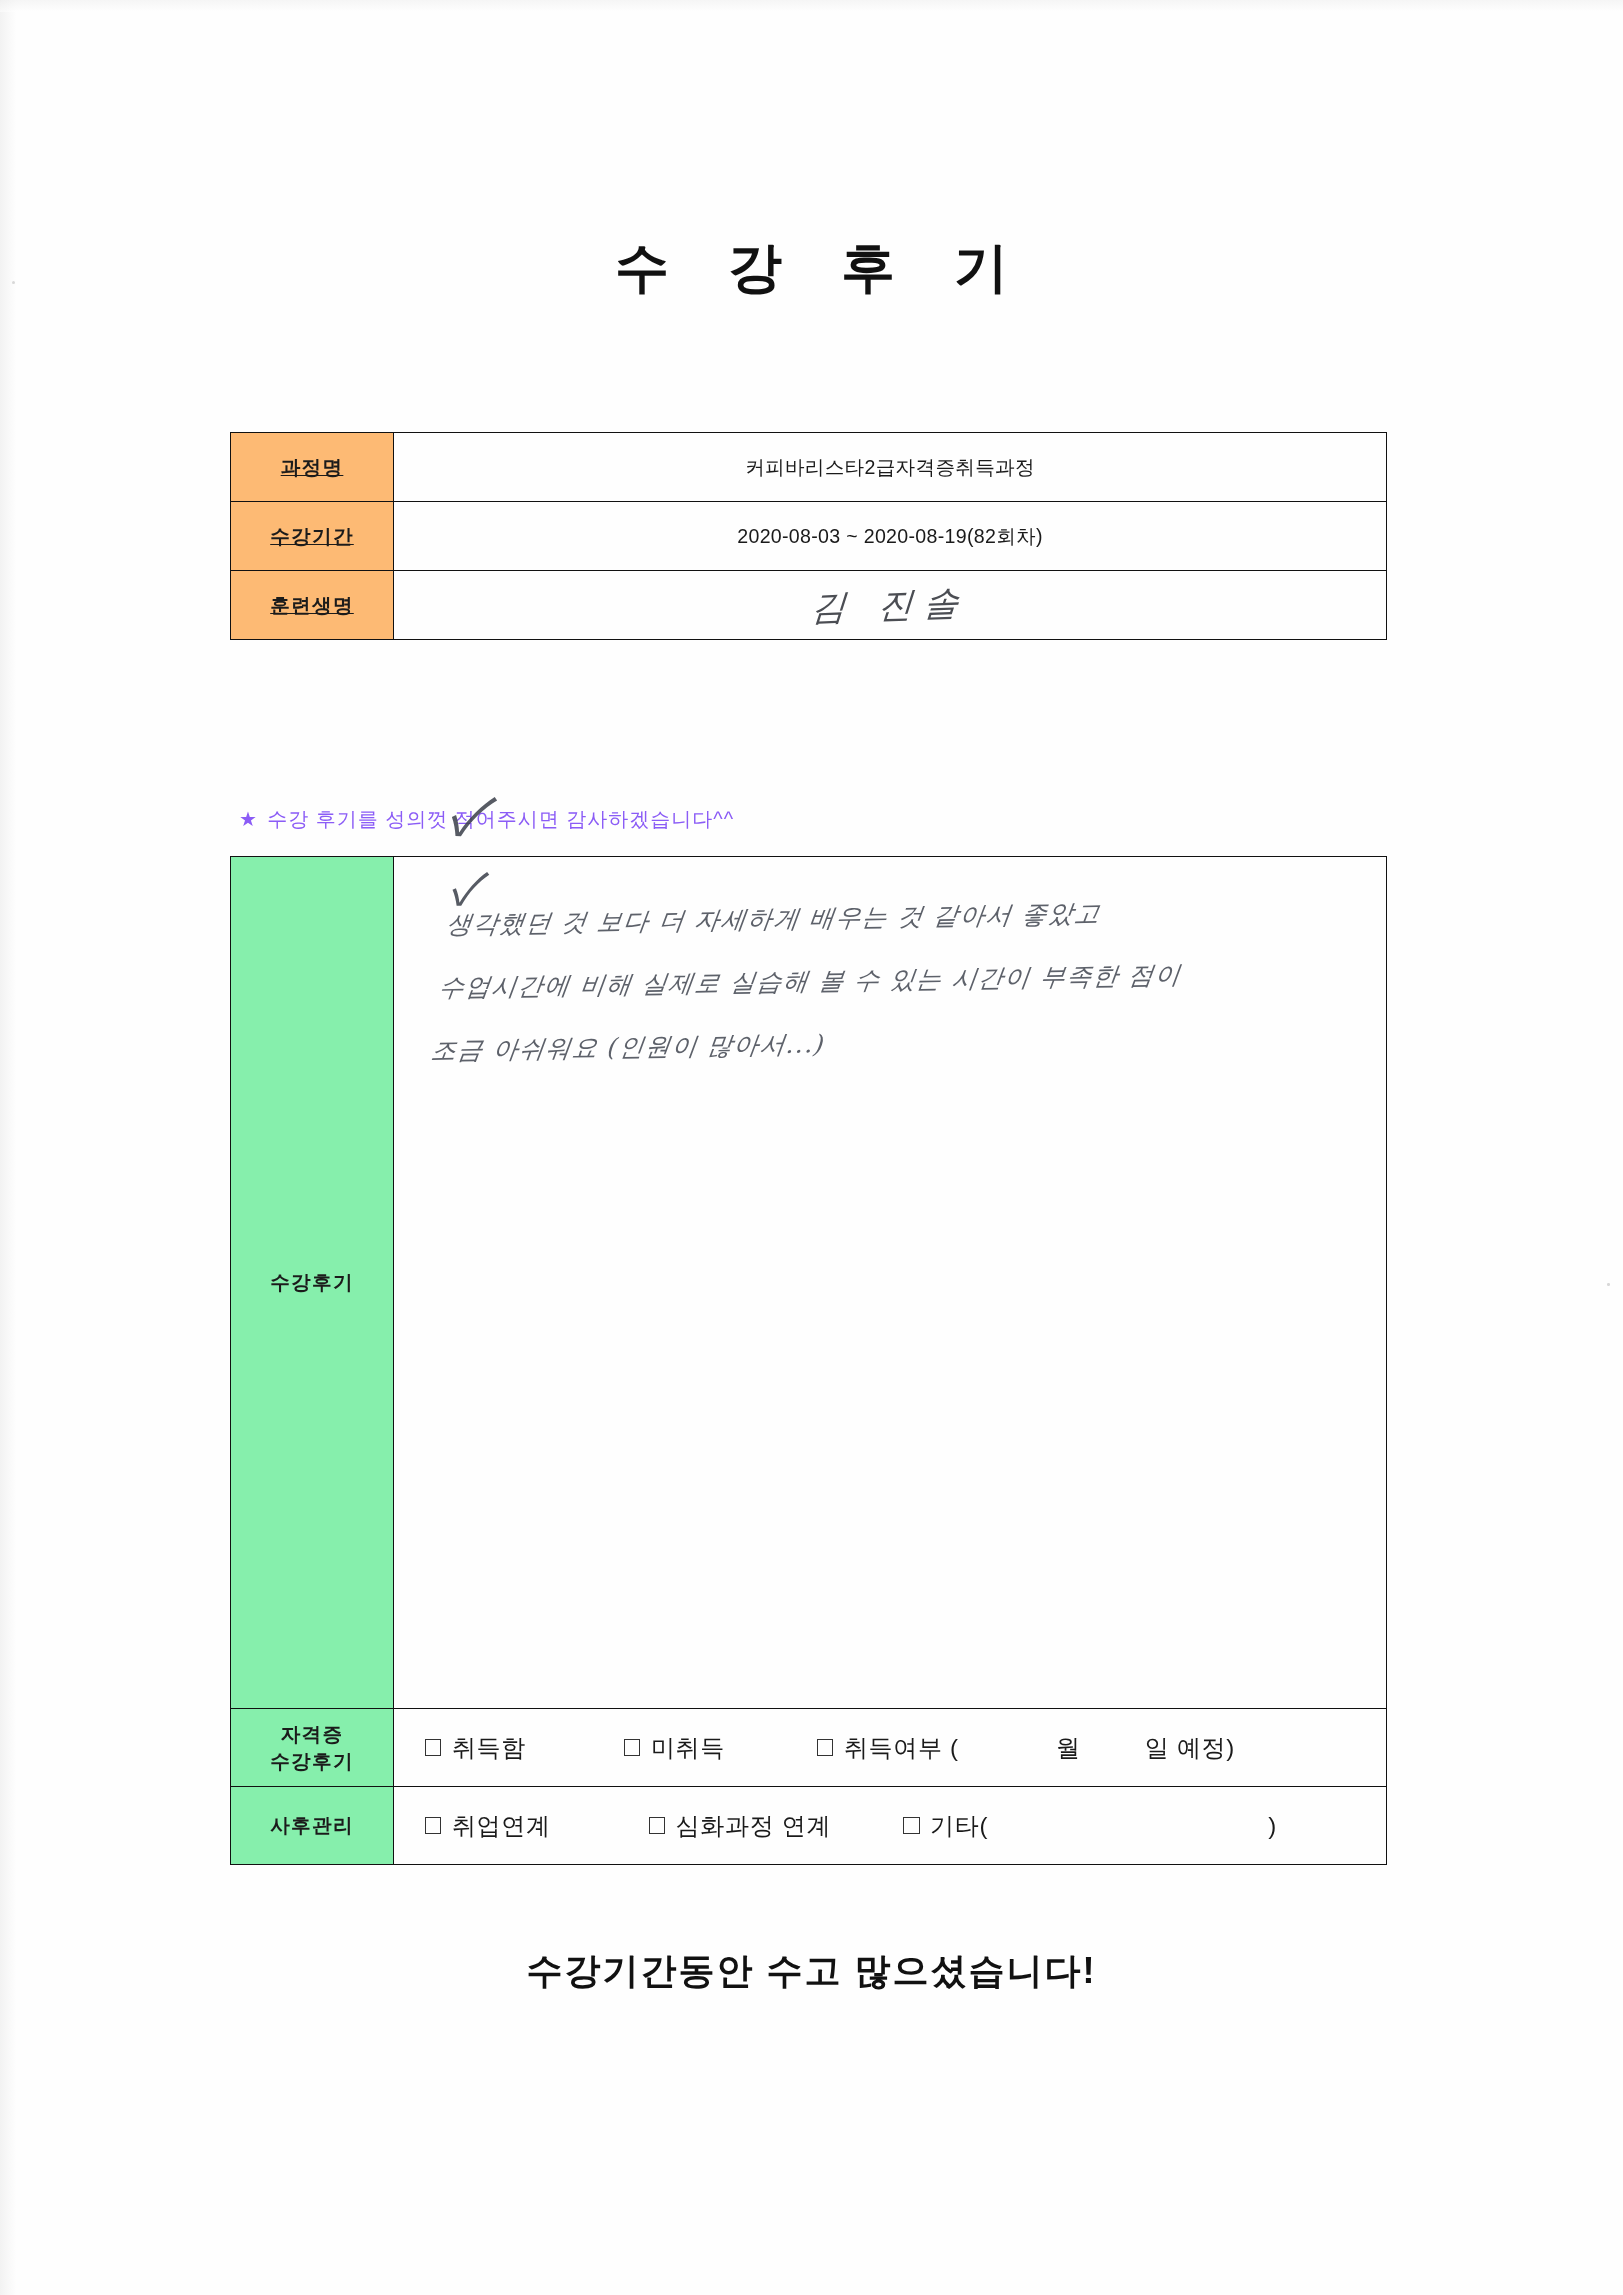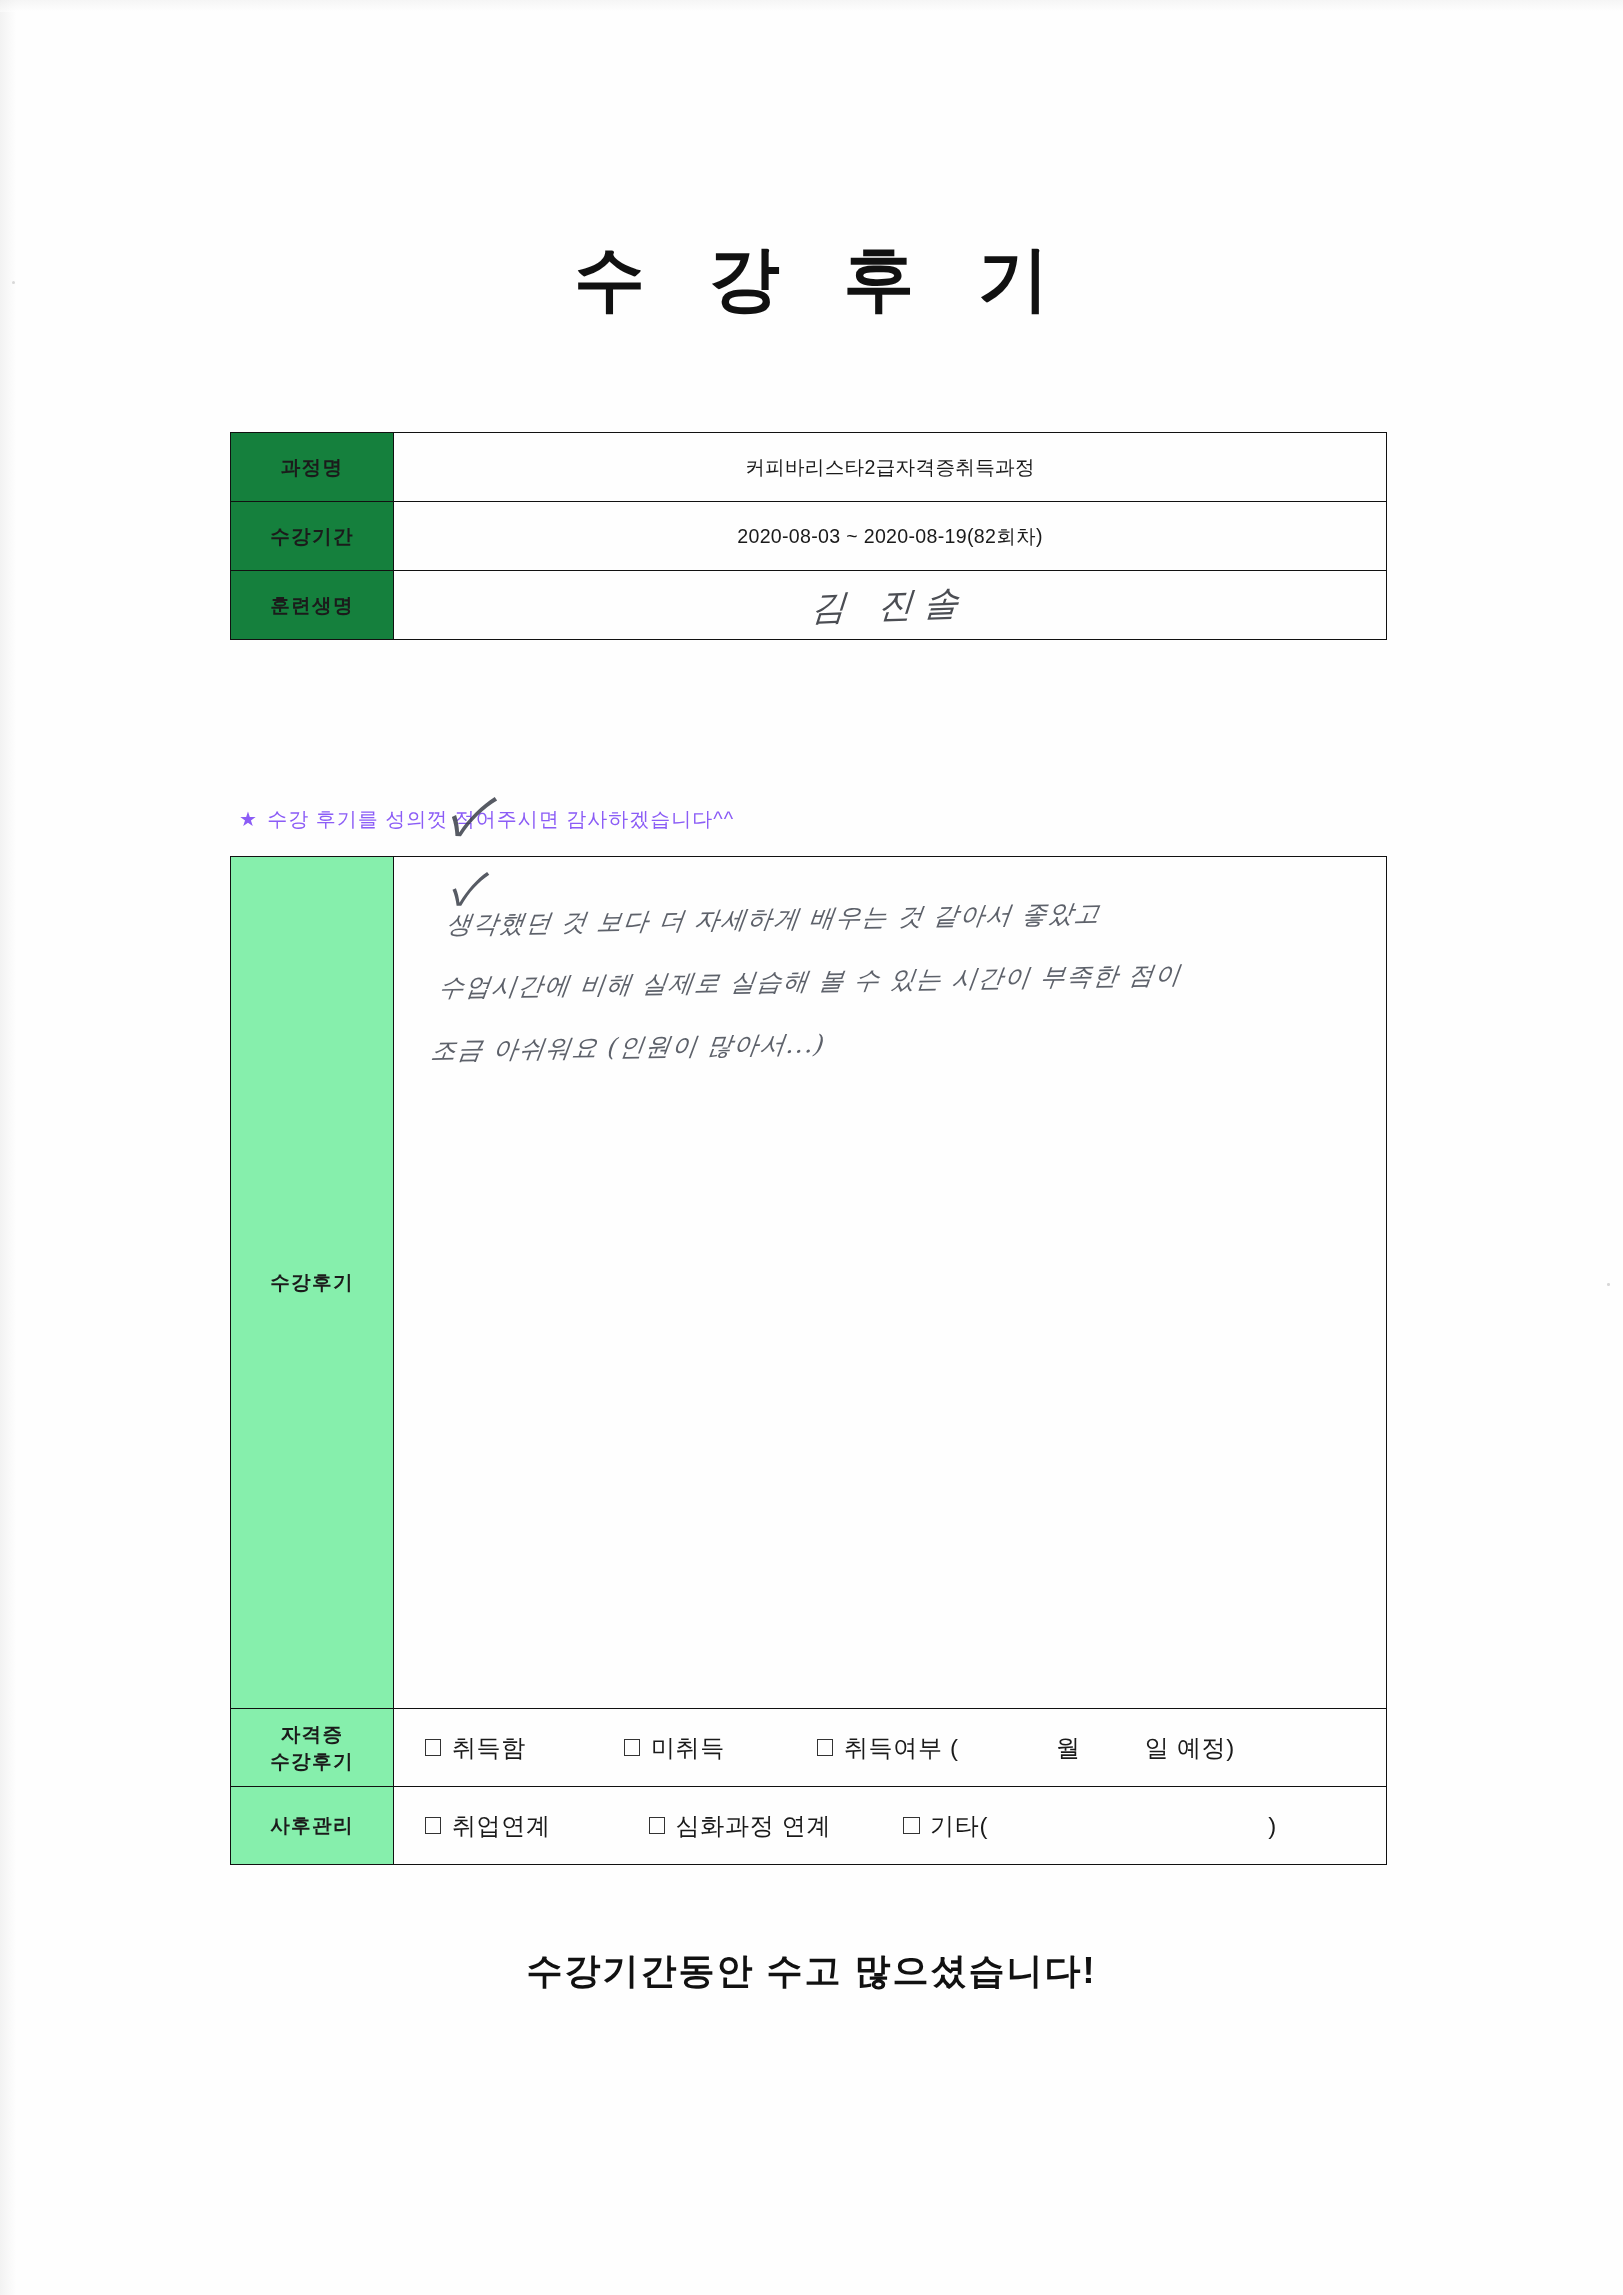--- a/index.html
+++ b/index.html
@@ -44,21 +44,21 @@
     border-radius: 50%;
   }
 
   
   .doc-title {
     position: absolute;
     top: 232px;
     left: 0;
     width: 100%;
     text-align: center;
-    font-size: 71px;
+    font-size: 54px;
     font-weight: bold;
     letter-spacing: 22px;
     text-indent: 22px;
     color: #111;
     font-family: "Liberation Sans", "DejaVu Sans", sans-serif;
   }
 
   
   .info-table {
     position: absolute;
@@ -69,25 +69,26 @@
     table-layout: fixed;
   }
   .info-table td {
     border: 1.3px solid #111;
     height: 68px;
     font-size: 19.6px;
     padding: 0;
   }
   .info-table td.label {
     width: 162px;
-    background: #15803d;
+    background: #fdba74;
     text-align: center;
     font-weight: bold;
     letter-spacing: 1.3px;
     color: #1b1b1b;
+    text-decoration: underline;
   }
   .info-table td.value {
     text-align: center;
     letter-spacing: 0.3px;
   }
   .hand-name {
     font-family: "DejaVu Serif", serif;
     font-size: 35px;
     font-style: italic;
     color: #2c2f36;

